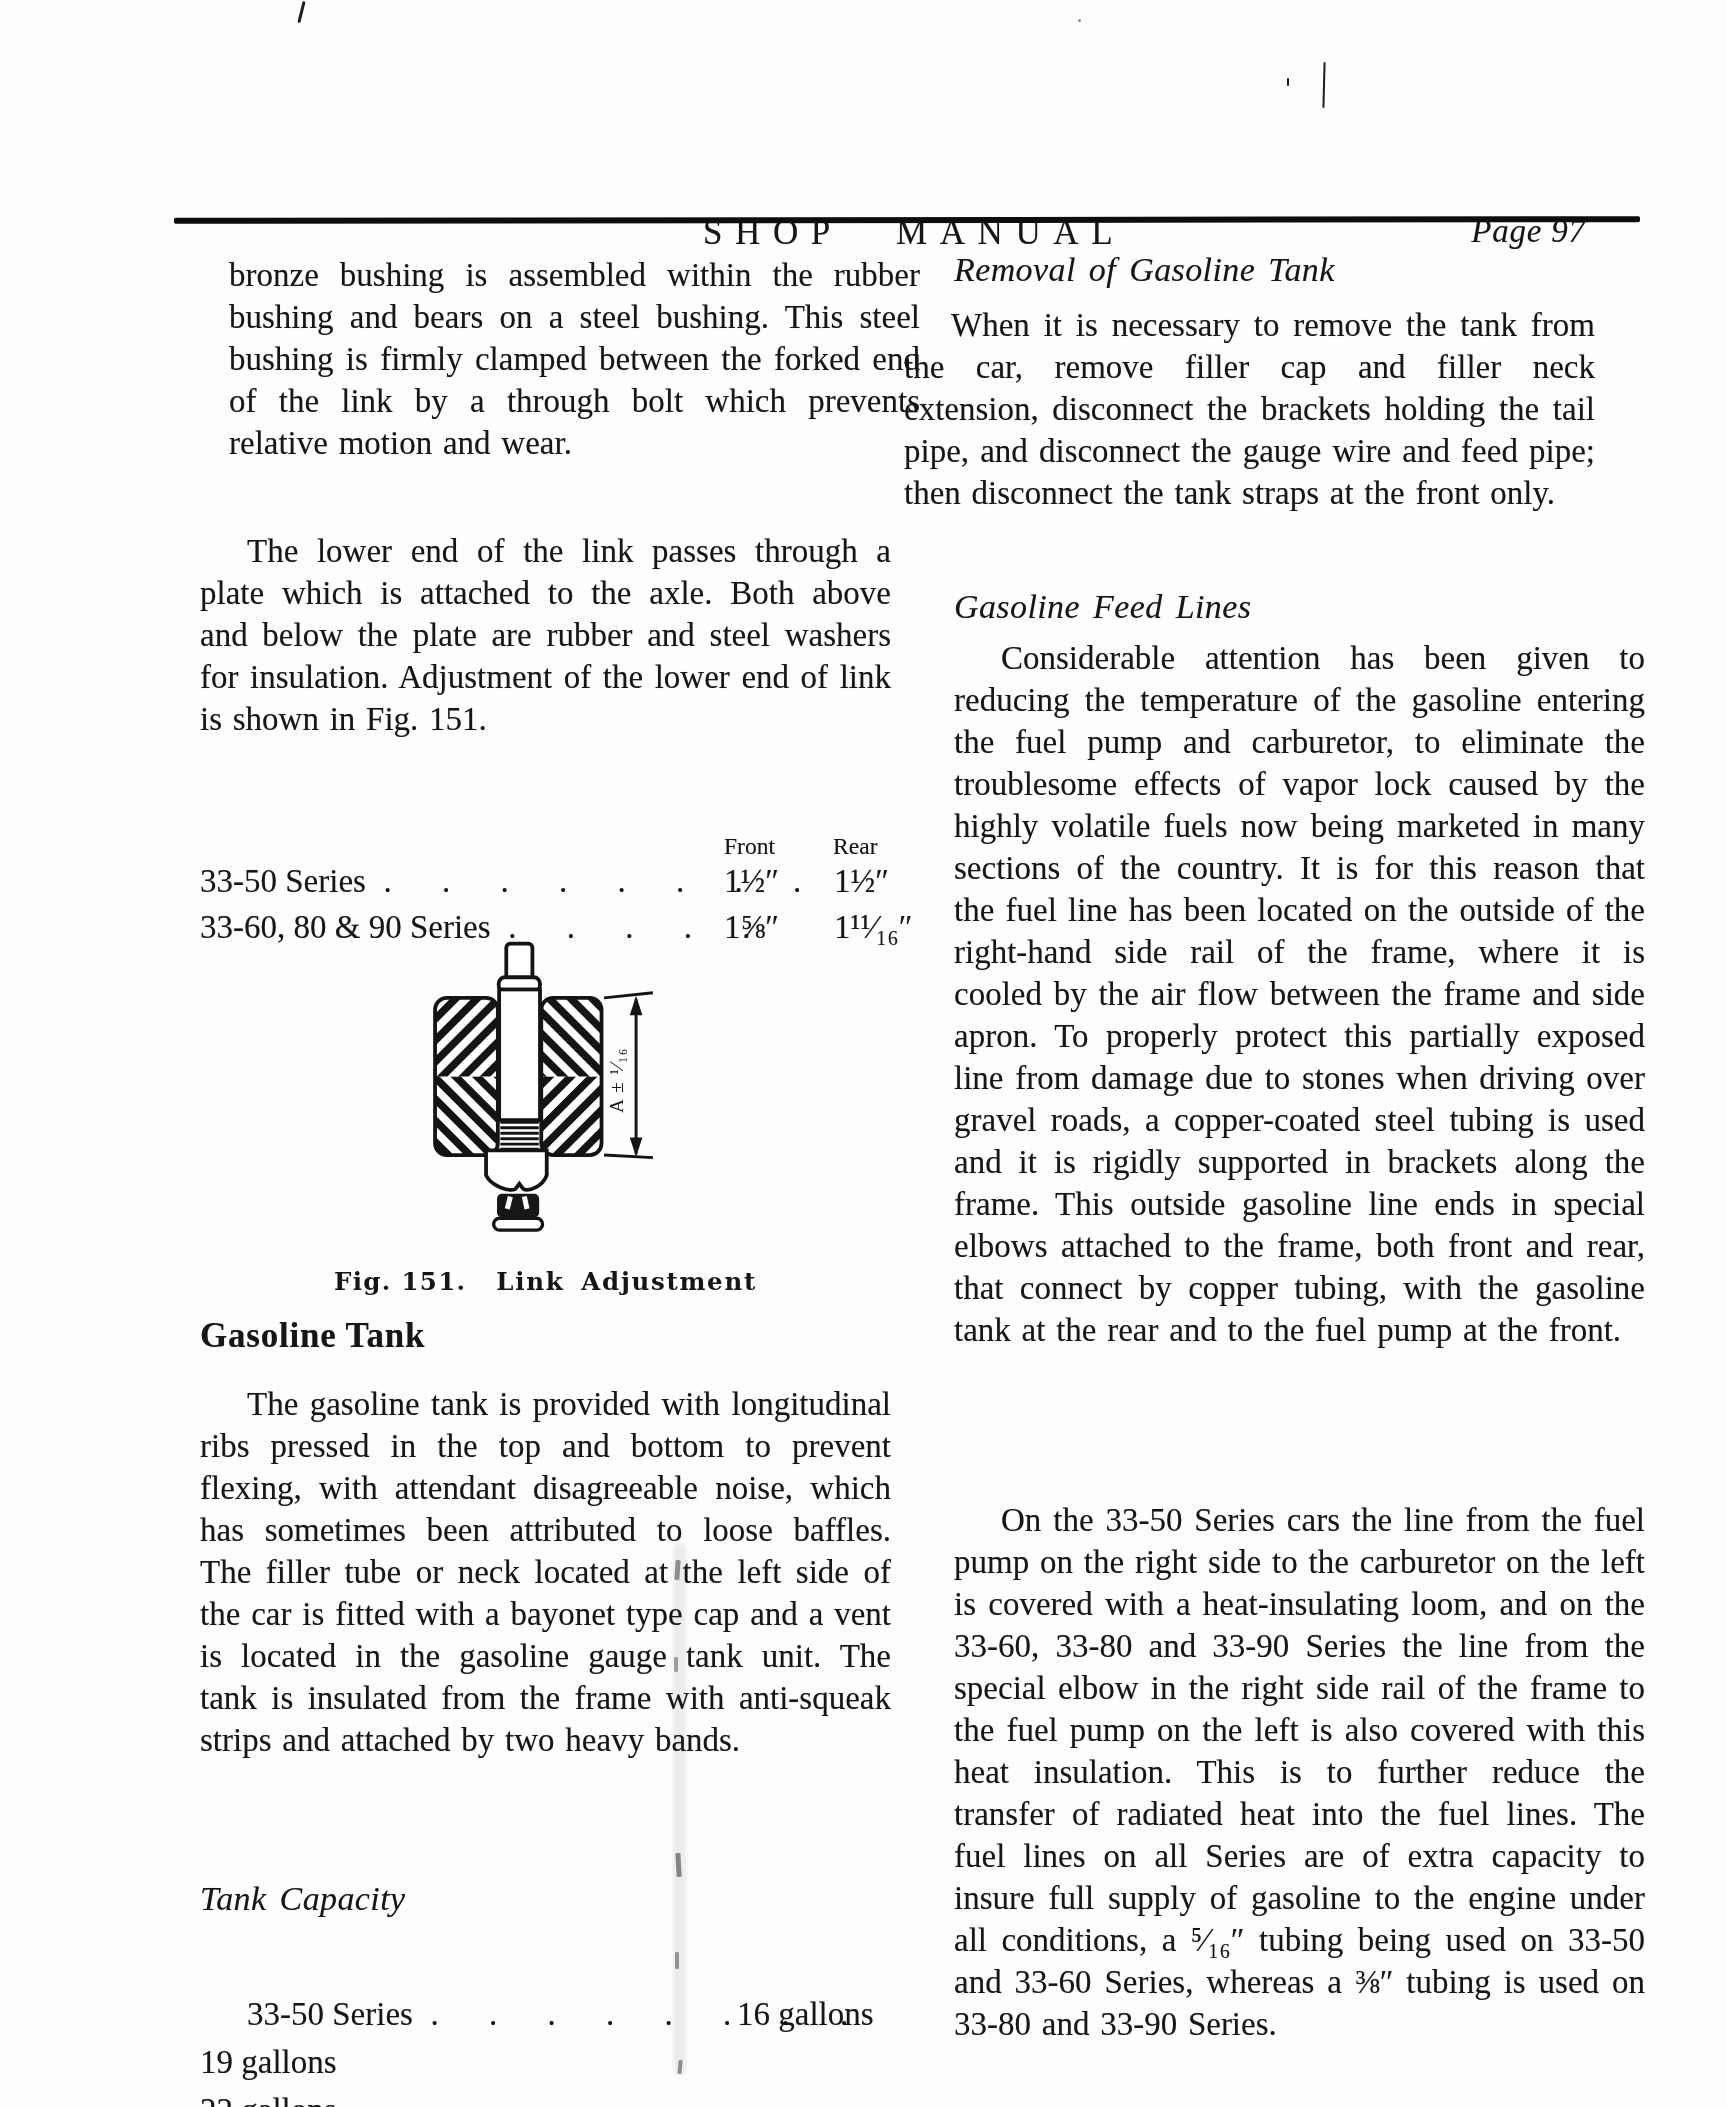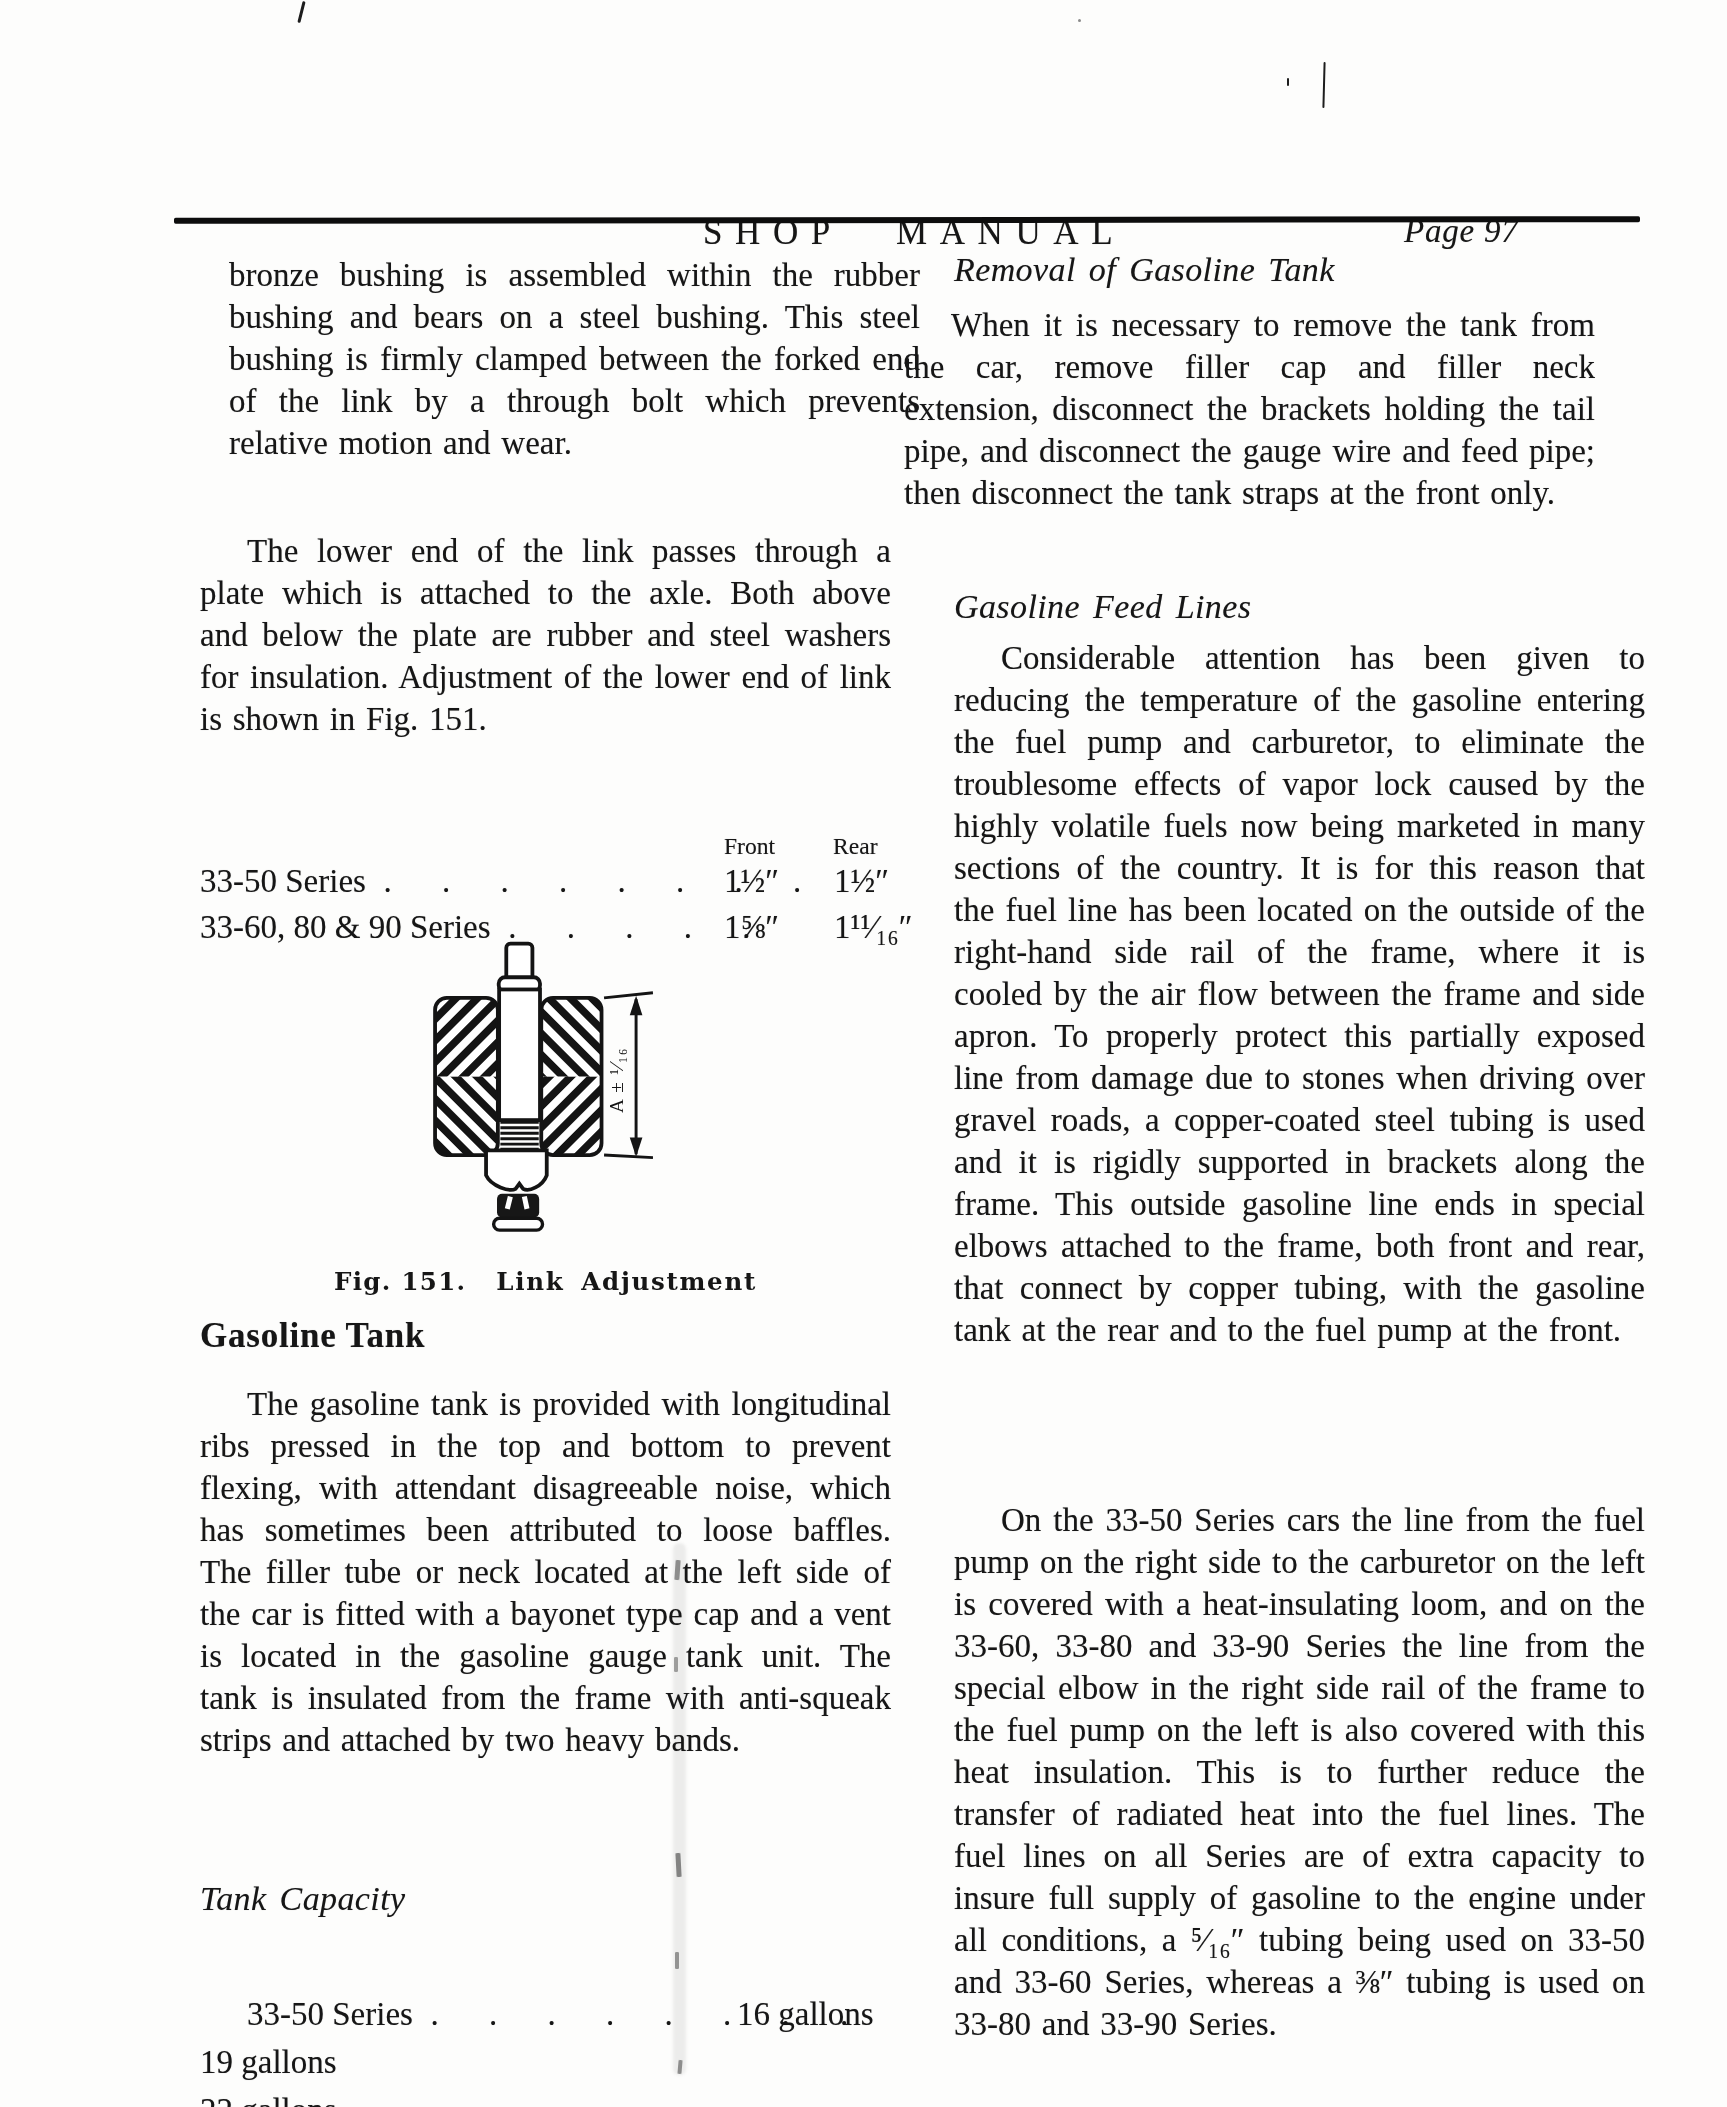--- a/index.html
+++ b/index.html
@@ -7,21 +7,21 @@
     position:relative;width:1728px;height:2258px;background:#fdfdfc;
     font-family:"Liberation Serif",serif;color:#161616;overflow:hidden;
   }
   .txt{ text-shadow:0 0 0.8px rgba(10,10,10,.35);margin-top:45px; }
   
   .masthead{
     position:absolute;left:703px;top:170px;font-size:35px;line-height:35px;
     letter-spacing:12.6px;word-spacing:33px;font-weight:normal;white-space:nowrap;
   }
   .pageno{
-    position:absolute;left:1404px;top:169px;width:249px;text-align:left;
+    position:absolute;left:1404px;top:169px;width:249px;text-align:center;
     font-style:italic;font-size:33px;line-height:35px;letter-spacing:0.8px;
   }
   .rule{
     position:absolute;left:174px;top:217px;width:1466px;height:5.9px;background:#0d0d0d;
     transform:rotate(-0.06deg);border-radius:1.7px;
   }
   
   .para{
     position:absolute;font-size:33px;line-height:42px;text-align:justify;
     margin:0;word-spacing:2.5px;

